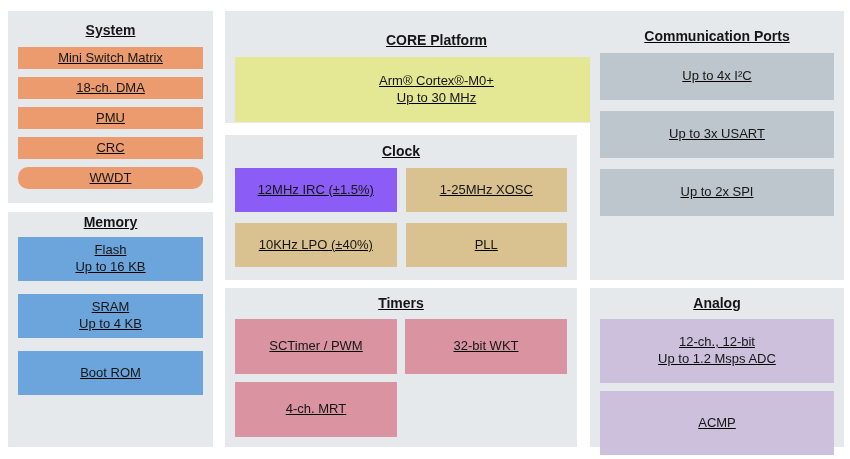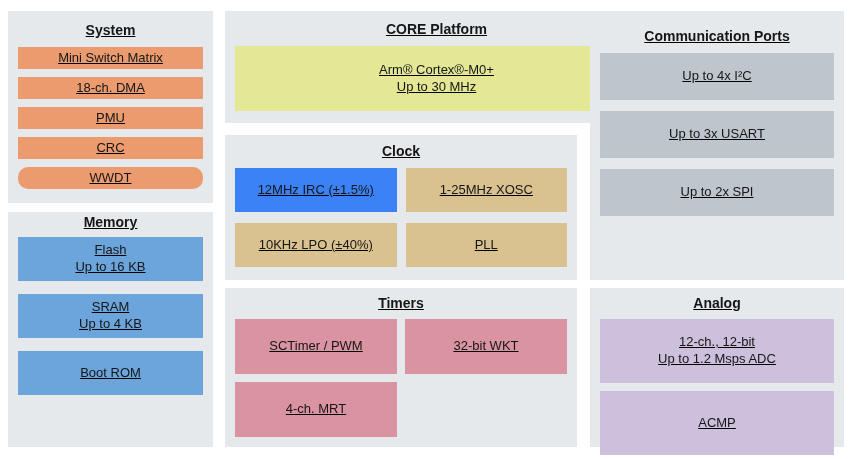--- a/index.html
+++ b/index.html
@@ -41,21 +41,21 @@
   }
   
   #p-system { left: 8px; top: 11px; width: 205px; height: 192px; padding-top: 9px; }
   #p-system h2 { margin-bottom: 7px; }
   #p-system .block { height: 22px; margin-bottom: 8px; }
   
   #p-memory { left: 8px; top: 212px; width: 205px; height: 235px; }
   #p-memory h2 { margin-bottom: 5px; }
   #p-memory .block { height: 44px; margin-bottom: 13px; }
   
-  #p-core { left: 225px; top: 11px; width: 423px; height: 112px; padding-top: 8px; }
+  #p-core { left: 225px; top: 11px; width: 423px; height: 112px; padding-top: 19px; }
   #p-core h2 { margin-bottom: 7px; }
   #p-core .block { height: 65px; }
   
   #p-clock { left: 225px; top: 135px; width: 352px; height: 145px; padding-top: 6px; }
   #p-clock h2 { margin-bottom: 7px; }
   #p-clock .grid { display: grid; grid-template-columns: 1fr 1fr; gap: 11px 9px; }
   #p-clock .block { height: 44px; }
   
   #p-timers { left: 225px; top: 288px; width: 352px; height: 159px; padding-top: 5px; }
   #p-timers h2 { margin-bottom: 6px; }
@@ -95,21 +95,21 @@
 
   <section class="panel" id="p-core" style="background-color: rgb(229, 233, 235);">
     <h2>CORE Platform</h2>
     <div class="block" style="background-color: rgb(228, 231, 148);">Arm® Cortex®-M0+
 Up to 30 MHz</div>
   </section>
 
   <section class="panel" id="p-clock" style="background-color: rgb(229, 233, 235);">
     <h2>Clock</h2>
     <div class="grid">
-      <div class="block" style="background-color: #3b82f6;">12MHz IRC (±1.5%)</div>
+      <div class="block" style="background-color: #8b5cf6;">12MHz IRC (±1.5%)</div>
       <div class="block" style="background-color: rgb(217, 194, 143);">1-25MHz XOSC</div>
       <div class="block" style="background-color: rgb(217, 194, 143);">10KHz LPO (±40%)</div>
       <div class="block" style="background-color: rgb(217, 194, 143);">PLL</div>
     </div>
   </section>
 
   <section class="panel" id="p-timers" style="background-color: rgb(229, 233, 235);">
     <h2>Timers</h2>
     <div class="grid">
       <div class="block" style="background-color: rgb(218, 147, 160);">SCTimer / PWM</div>

